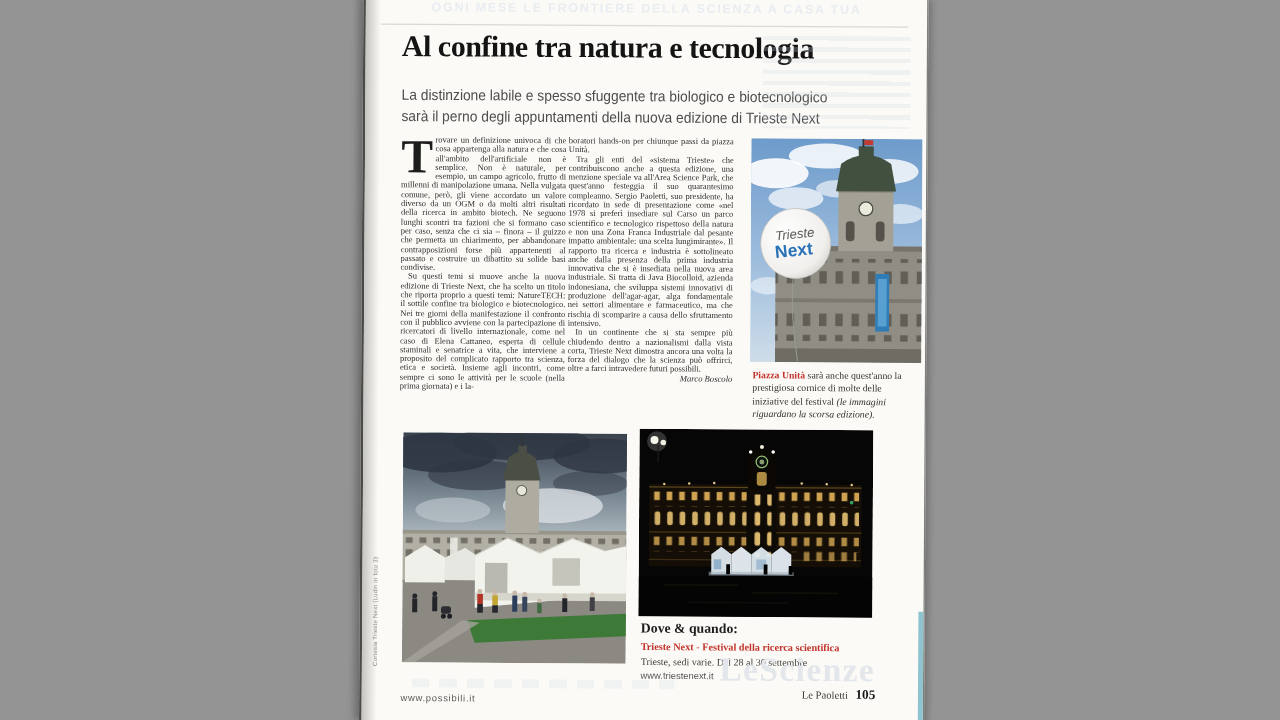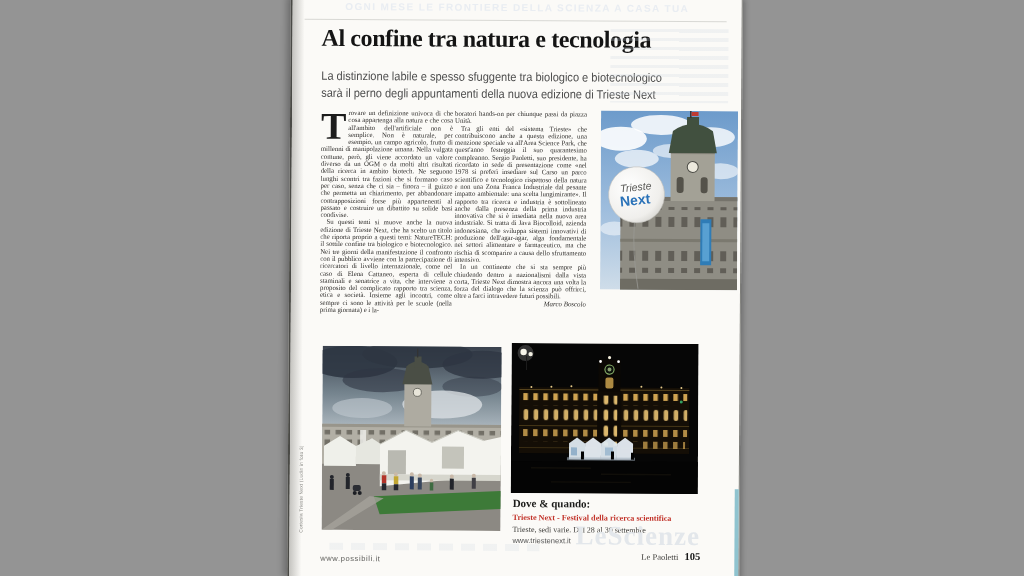--- a/index.html
+++ b/index.html
@@ -135,20 +135,23 @@
         <rect x="102" y="112" width="7" height="38" fill="#58a0d2"></rect>
       </g>
       <path d="M34,112 q-2,30 4,66" stroke="#9a9a95" stroke-width=".8" fill="none"></path>
       <g transform="rotate(-6 36 84)">
         <circle cx="36" cy="84" r="28" fill="url(#ballG)" stroke="#c2c1bc" stroke-width=".6"></circle>
         <text x="36" y="80" text-anchor="middle" font-size="10.5" font-style="italic" fill="#5a5a57" font-family="Liberation Sans, sans-serif">Trieste</text>
         <text x="34" y="94" text-anchor="middle" font-size="14" font-weight="bold" fill="#2a72b8" font-family="Liberation Sans, sans-serif">Next</text>
       </g>
     </svg>
 
+    <p class="abs caption" style="margin:0;">
+      <span class="cap-lead">Piazza Unità</span><span> sarà anche quest'anno la prestigiosa cornice di molte delle iniziative del festival </span><span class="cap-italic">(le immagini riguardano la scorsa edizione).</span>
+    </p>
 
     <svg class="abs photo ph-day" viewBox="0 0 179 184">
       <defs>
         <linearGradient id="stormD" x1="0" y1="0" x2="0" y2="1">
           <stop offset="0" stop-color="#39414d"></stop>
             <stop offset=".4" stop-color="#76858f"></stop>
           <stop offset=".75" stop-color="#b9c3ca"></stop>
             <stop offset="1" stop-color="#cdd4d9"></stop>
         </linearGradient>
         <pattern id="winD" width="11" height="13" patternUnits="userSpaceOnUse">

